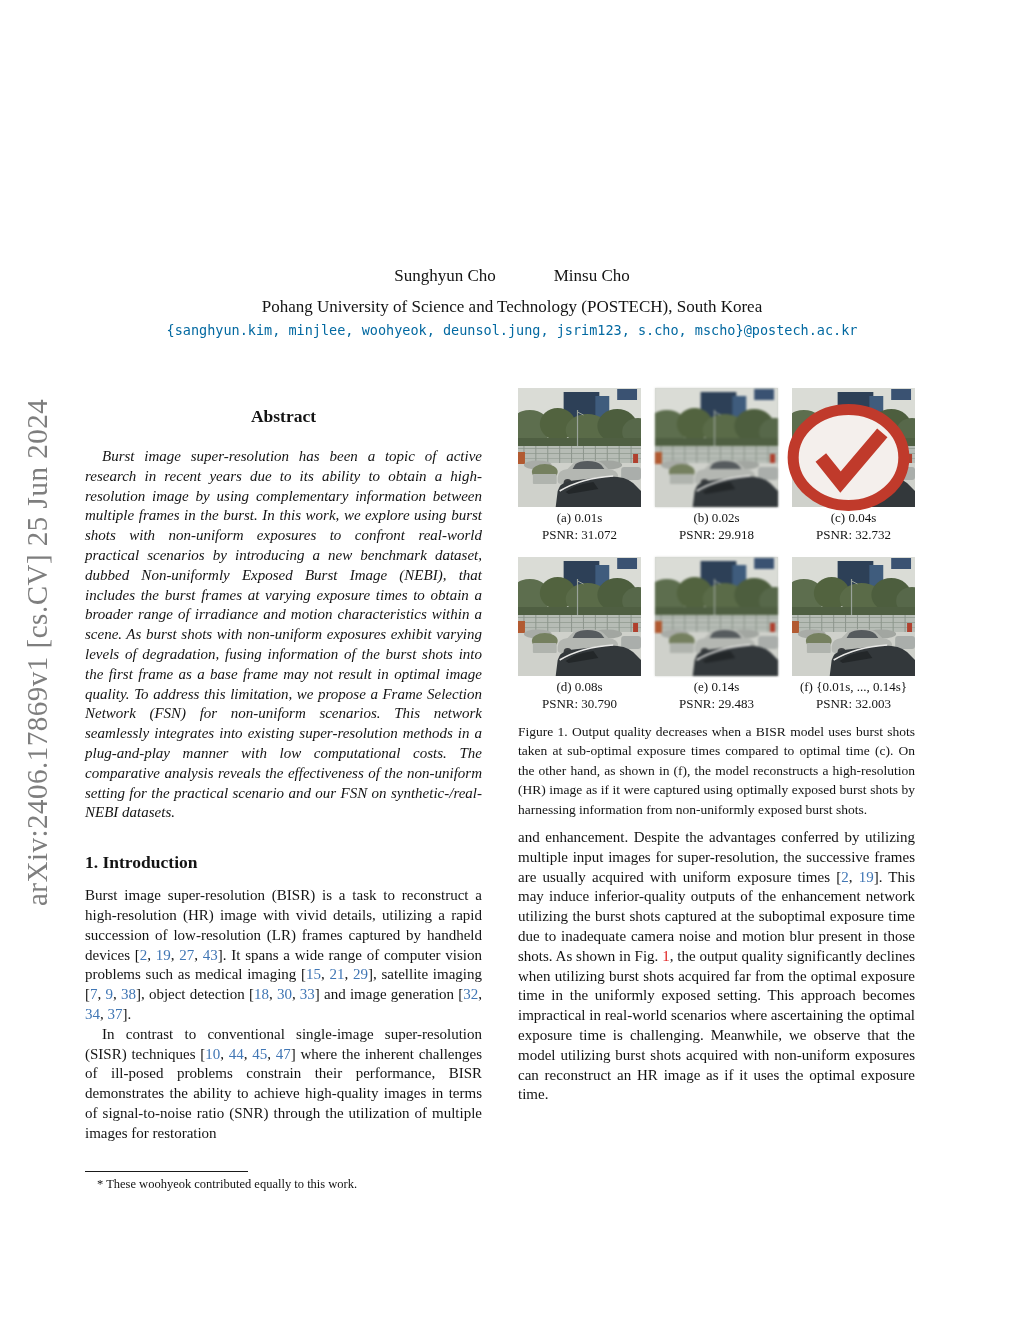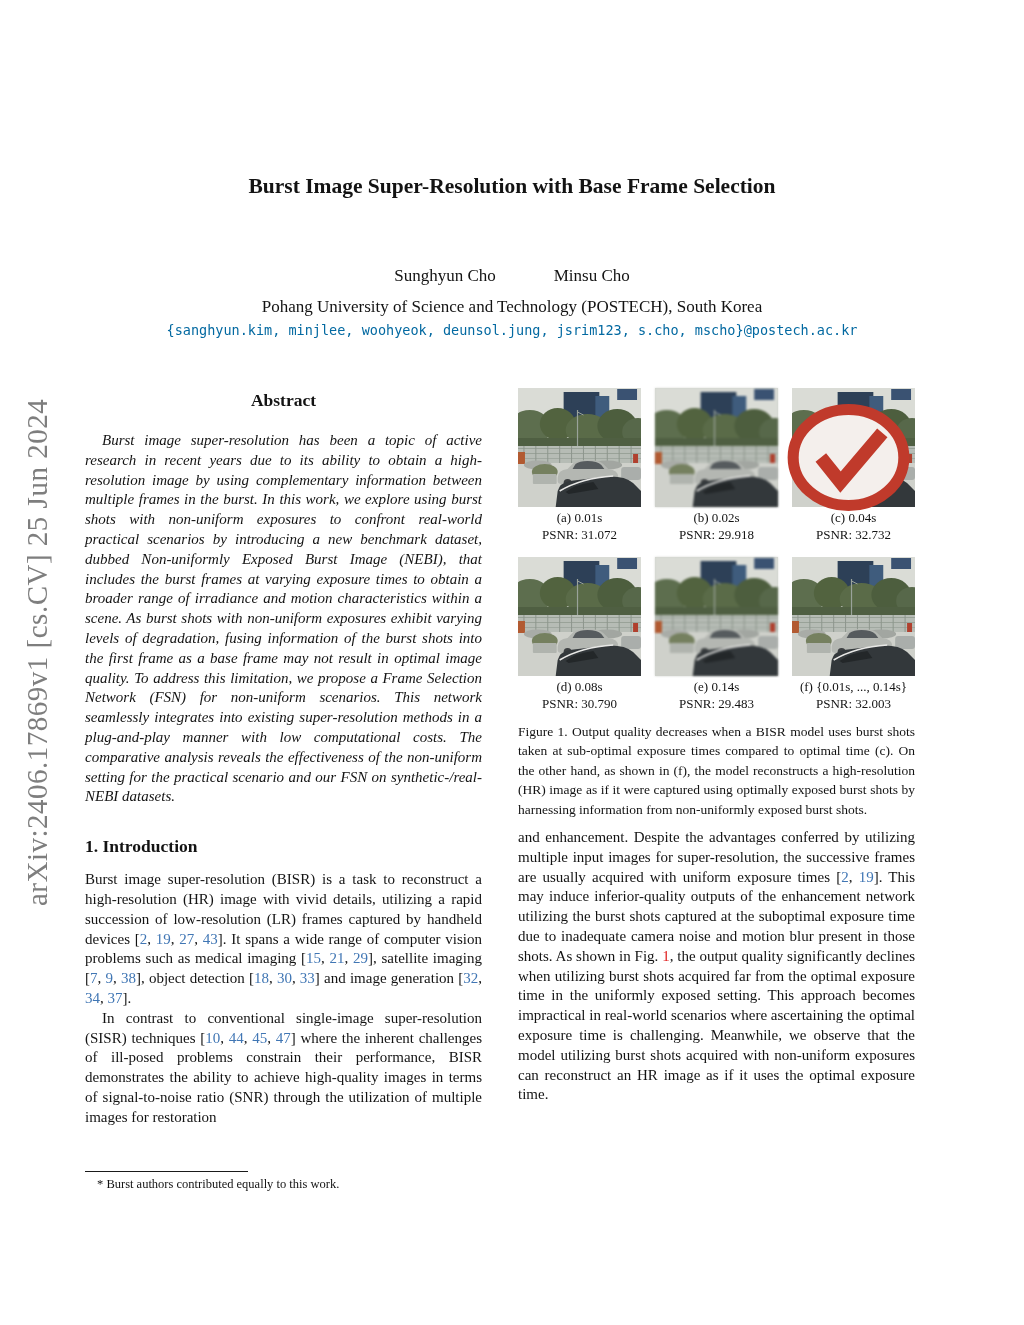--- a/index.html
+++ b/index.html
@@ -27,21 +27,21 @@
   .authors-row sup { font-size:11px; }
   .affiliation { position:absolute; top:297px; left:0; width:100%; text-align:center; font-size:17px; }
   .emails {
     position:absolute; top:322px; left:0; width:100%; text-align:center;
     font-family:"DejaVu Sans Mono","Liberation Mono",monospace; font-size:13.5px; color:#0369a1;
   }
   
   .col { position:absolute; width:397px; }
   .col-left  { left:85px;  top:388px; }
   .col-right { left:518px; top:388px; }
-  .abstract-heading { text-align:center; font-size:17.5px; font-weight:bold; margin:2px 0 20px 0; }
+  .abstract-heading { text-align:center; font-size:17.5px; font-weight:bold; margin:18px 0 20px 0; }
   .body-par {
     font-size:15px; line-height:19.8px; text-align:justify;
     text-justify:inter-word; hyphens:auto;
   }
   .abstract-text { font-style:italic; text-indent:17px; }
   .section-heading { font-size:17.5px; font-weight:bold; margin:29px 0 13px 0; }
   .indent { text-indent:17px; }
   .cite { color:#4076b4; }
   .figref { color:#e01e1e; }
   
@@ -61,41 +61,40 @@
   .fig-caption { font-size:13.5px; line-height:19.4px; text-align:justify; margin-top:10px; }
   .rc-par1 { margin-top:9px; }
 </style>
 </head>
 <body>
 
 <div class="page">
 
   <div class="arxiv-strip">arXiv:2406.17869v1  [cs.CV]  25 Jun 2024</div>
 
-  <div class="paper-title">Burst Image Super-Resolution with Base Frame Selection</div>
 
   <div class="authors-row authors-row2">
       <span>Sunghyun Cho</span>
       <span>Minsu Cho</span>
     </div>
 
   <div class="affiliation">Pohang University of Science and Technology (POSTECH), South Korea</div>
   <div class="emails">{sanghyun.kim, minjlee, woohyeok, deunsol.jung, jsrim123, s.cho, mscho}@postech.ac.kr</div>
 
   <div class="col col-left">
     <div class="abstract-heading">Abstract</div>
     <p class="body-par abstract-text">Burst image super-resolution has been a topic of active research in recent years due to its ability to obtain a high-resolution image by using complementary information between multiple frames in the burst. In this work, we explore using burst shots with non-uniform exposures to confront real-world practical scenarios by introducing a new benchmark dataset, dubbed Non-uniformly Exposed Burst Image (NEBI), that includes the burst frames at varying exposure times to obtain a broader range of irradiance and motion characteristics within a scene. As burst shots with non-uniform exposures exhibit varying levels of degradation, fusing information of the burst shots into the first frame as a base frame may not result in optimal image quality. To address this limitation, we propose a Frame Selection Network (FSN) for non-uniform scenarios. This network seamlessly integrates into existing super-resolution methods in a plug-and-play manner with low computational costs. The comparative analysis reveals the effectiveness of the non-uniform setting for the practical scenario and our FSN on synthetic-/real- NEBI datasets.</p>
     <div class="section-heading">1. Introduction</div>
     <p class="body-par">Burst image super-resolution (BISR) is a task to reconstruct a high-resolution (HR) image with vivid details, utilizing a rapid succession of low-resolution (LR) frames captured by handheld devices [<span class="cite">2</span>, <span class="cite">19</span>, <span class="cite">27</span>, <span class="cite">43</span>]. It spans a wide range of computer vision problems such as medical imaging [<span class="cite">15</span>, <span class="cite">21</span>, <span class="cite">29</span>], satellite imaging [<span class="cite">7</span>, <span class="cite">9</span>, <span class="cite">38</span>], object detection [<span class="cite">18</span>, <span class="cite">30</span>, <span class="cite">33</span>] and image generation [<span class="cite">32</span>, <span class="cite">34</span>, <span class="cite">37</span>].</p>
     <p class="body-par indent">In contrast to conventional single-image super-resolution (SISR) techniques [<span class="cite">10</span>, <span class="cite">44</span>, <span class="cite">45</span>, <span class="cite">47</span>] where the inherent challenges of ill-posed problems constrain their performance, BISR demonstrates the ability to achieve high-quality images in terms of signal-to-noise ratio (SNR) through the utilization of multiple images for restoration</p>
   </div>
 
   <div class="footnote-wrap">
     <div class="footnote-rule"></div>
-    <div class="footnote-text">* Burst authors contributed equally to this work.</div>
+    <div class="footnote-text">* These woohyeok contributed equally to this work.</div>
   </div>
 
   <div class="col col-right">
     <div class="fig-grid">
         <div class="fig-cell">
     <div class="fig-photo blur-light">
       <svg viewBox="0 0 124 119" preserveAspectRatio="none" aria-hidden="true">
         <rect x="0" y="0" width="124" height="119" fill="#cfd1cb"></rect>
         <rect x="0" y="0" width="124" height="48" fill="#dadcd6"></rect>
         <rect x="46" y="4" width="36" height="38" fill="#2d4057"></rect>

